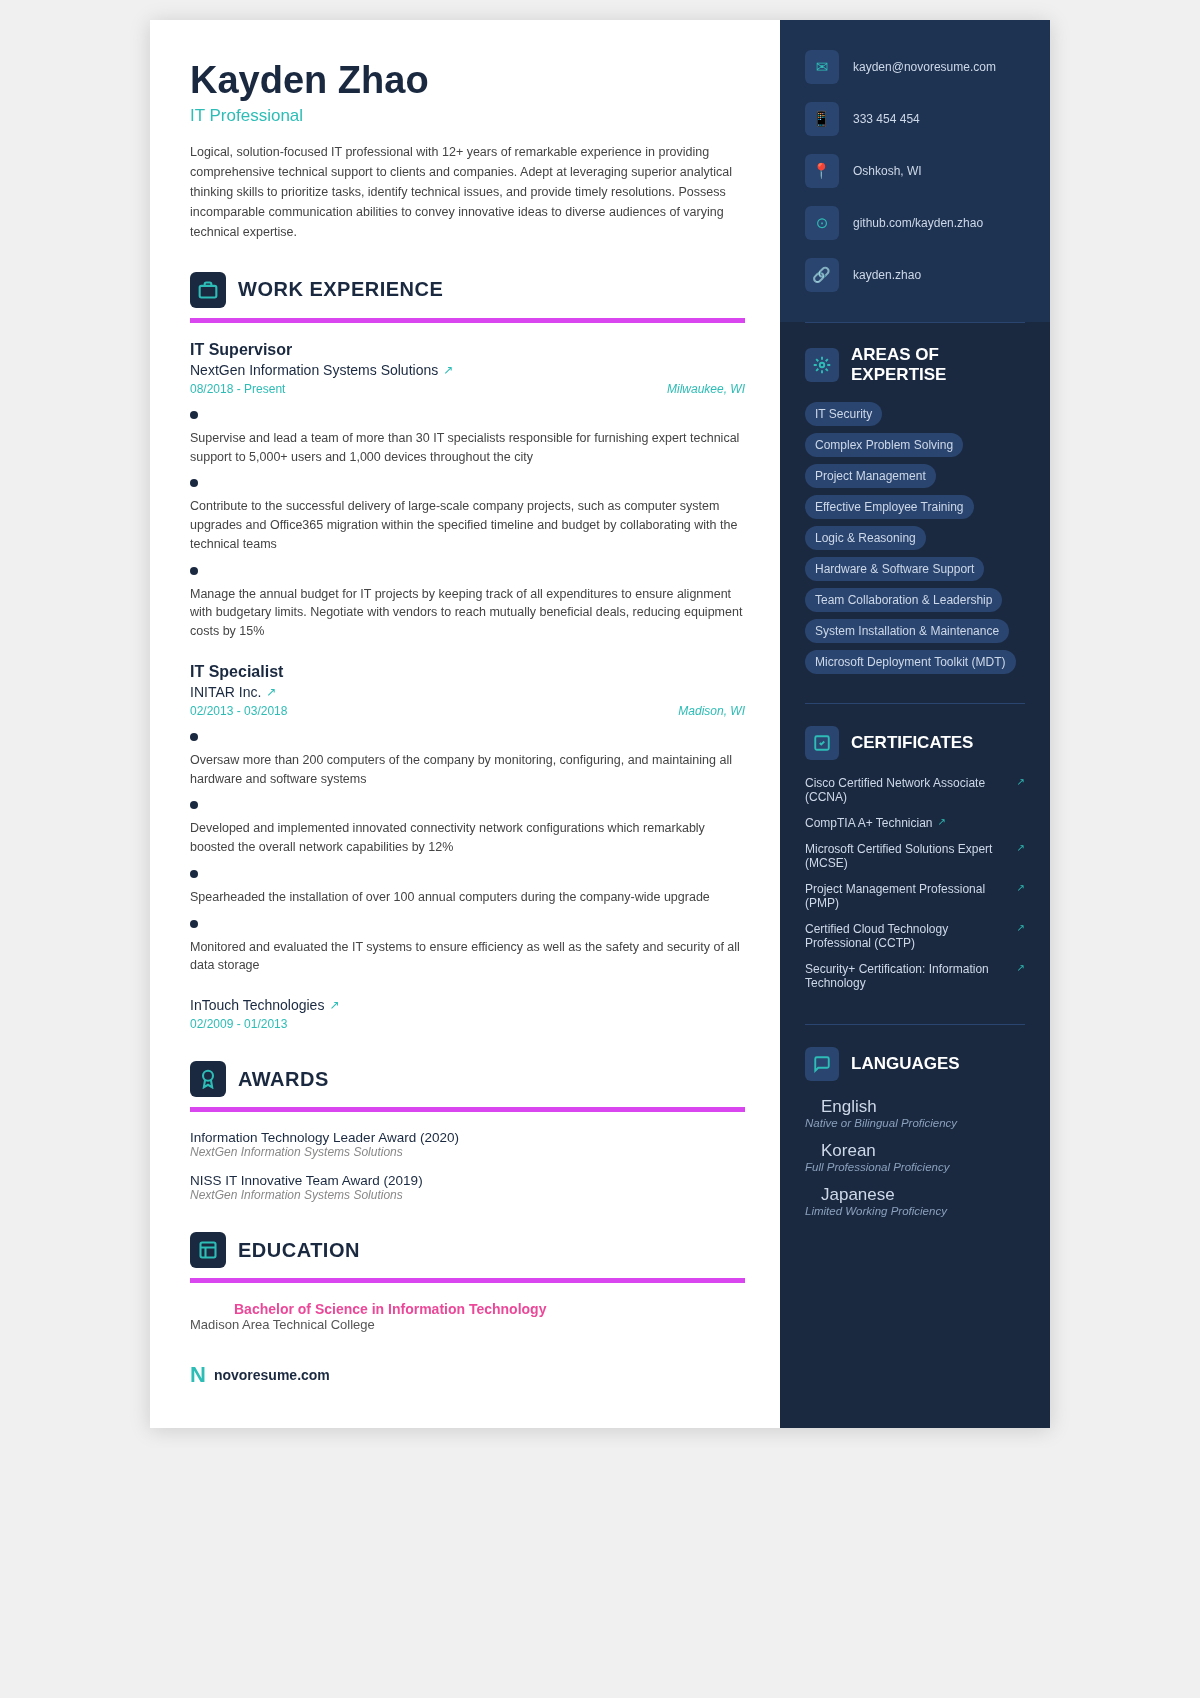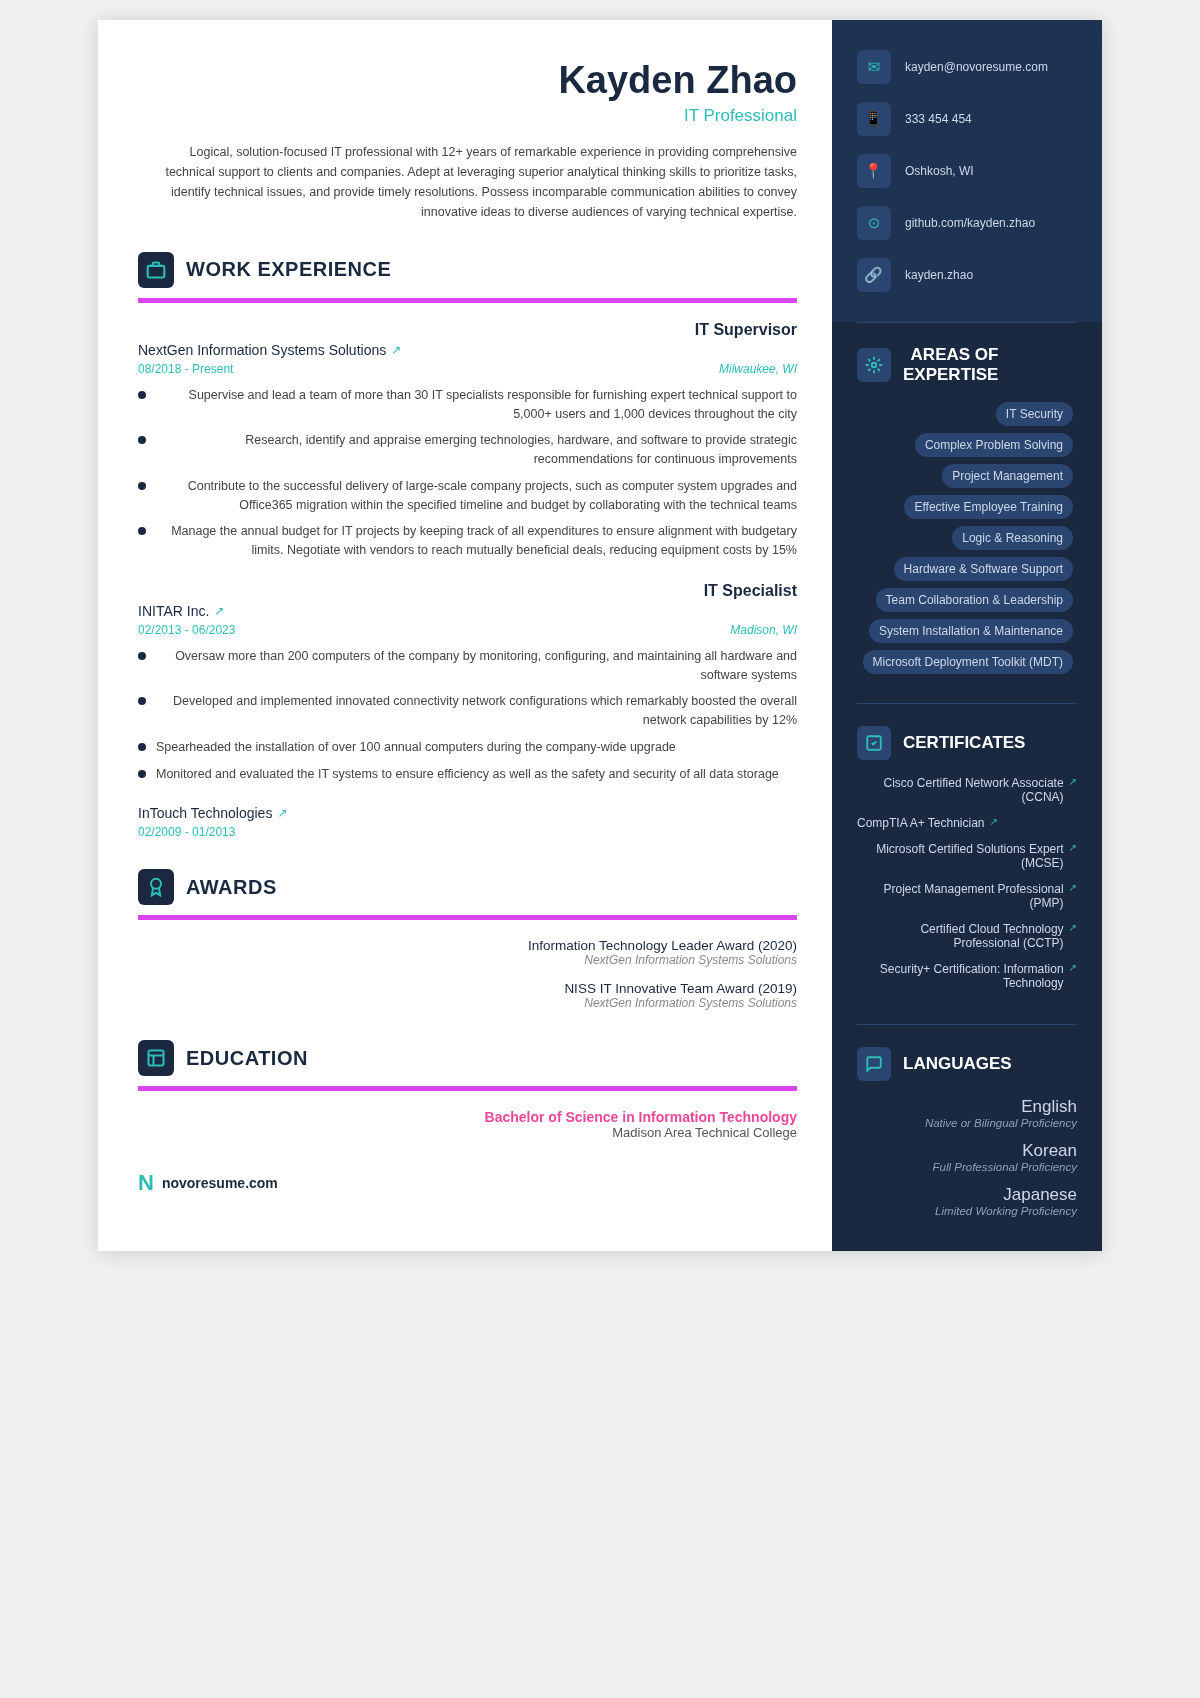--- a/index.html
+++ b/index.html
@@ -4,25 +4,24 @@
   <style>
     * { margin: 0; padding: 0; box-sizing: border-box; }
     body {
       font-family: 'Segoe UI', Arial, sans-serif;
       background: #f0f0f0;
       display: flex;
       justify-content: center;
       padding: 20px;
     }
     .resume {
-      width: 1004px;
+      width: 900px;
       background: #fff;
       display: flex;
       box-shadow: 0 2px 20px rgba(0,0,0,0.15);
-      text-align: right;
     }
     
     .left {
       flex: 1;
       padding: 40px 35px 40px 40px;
       background: #fff;
     }
     .name {
       font-size: 38px;
       font-weight: 700;
@@ -107,20 +106,21 @@
       list-style: none;
       margin-bottom: 20px;
     }
     .bullets li {
       font-size: 12.5px;
       color: #444;
       line-height: 1.5;
       margin-bottom: 8px;
       display: flex;
       gap: 10px;
+      flex-direction: column;
     }
     .bullet-dot {
       width: 8px;
       height: 8px;
       background: #1a2940;
       border-radius: 50%;
       flex-shrink: 0;
       margin-top: 5px;
     }
     .work-section {
@@ -307,41 +307,37 @@
           <span class="date">08/2018 - Present</span>
           <span class="location">Milwaukee, WI</span>
         </div>
         <ul class="bullets">
           <li>
               <span class="bullet-dot"></span>
               <span>Supervise and lead a team of more than 30 IT specialists responsible for furnishing expert technical support to 5,000+ users and 1,000 devices throughout the city</span>
             </li>
           <li>
               <span class="bullet-dot"></span>
-              <span>Research, identify and appraise emerging technologies, hardware, and software to provide strategic recommendations for continuous improvements</span>
-            </li>
-          <li>
-              <span class="bullet-dot"></span>
               <span>Contribute to the successful delivery of large-scale company projects, such as computer system upgrades and Office365 migration within the specified timeline and budget by collaborating with the technical teams</span>
             </li>
           <li>
               <span class="bullet-dot"></span>
               <span>Manage the annual budget for IT projects by keeping track of all expenditures to ensure alignment with budgetary limits. Negotiate with vendors to reach mutually beneficial deals, reducing equipment costs by 15%</span>
             </li>
         </ul>
       </div>
 
       <div class="job-block">
         <div class="job-title">IT Specialist</div>
         <div class="company">
           <span>INITAR Inc.</span>
           <span class="ext-link">↗</span>
         </div>
         <div class="date-location">
-          <span class="date">02/2013 - 06/2023</span>
+          <span class="date">02/2013 - 03/2018</span>
           <span class="location">Madison, WI</span>
         </div>
         <ul class="bullets">
           <li>
               <span class="bullet-dot"></span>
               <span>Oversaw more than 200 computers of the company by monitoring, configuring, and maintaining all hardware and software systems</span>
             </li>
           <li>
               <span class="bullet-dot"></span>
               <span>Developed and implemented innovated connectivity network configurations which remarkably boosted the overall network capabilities by 12%</span>

